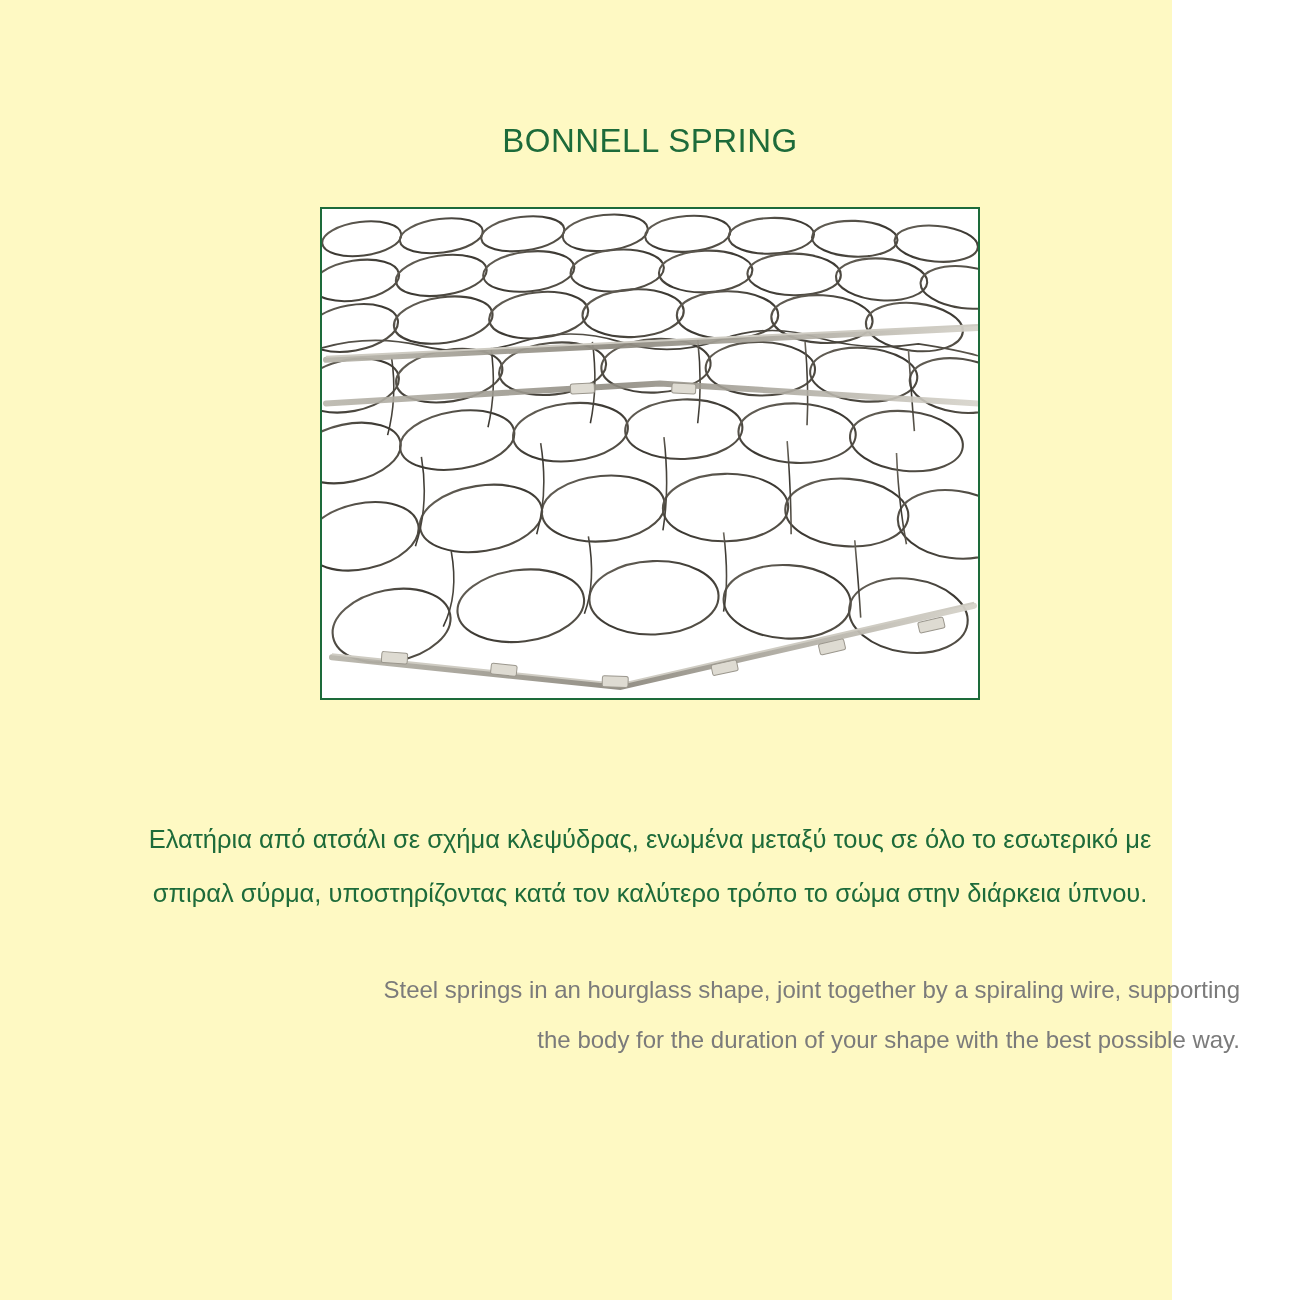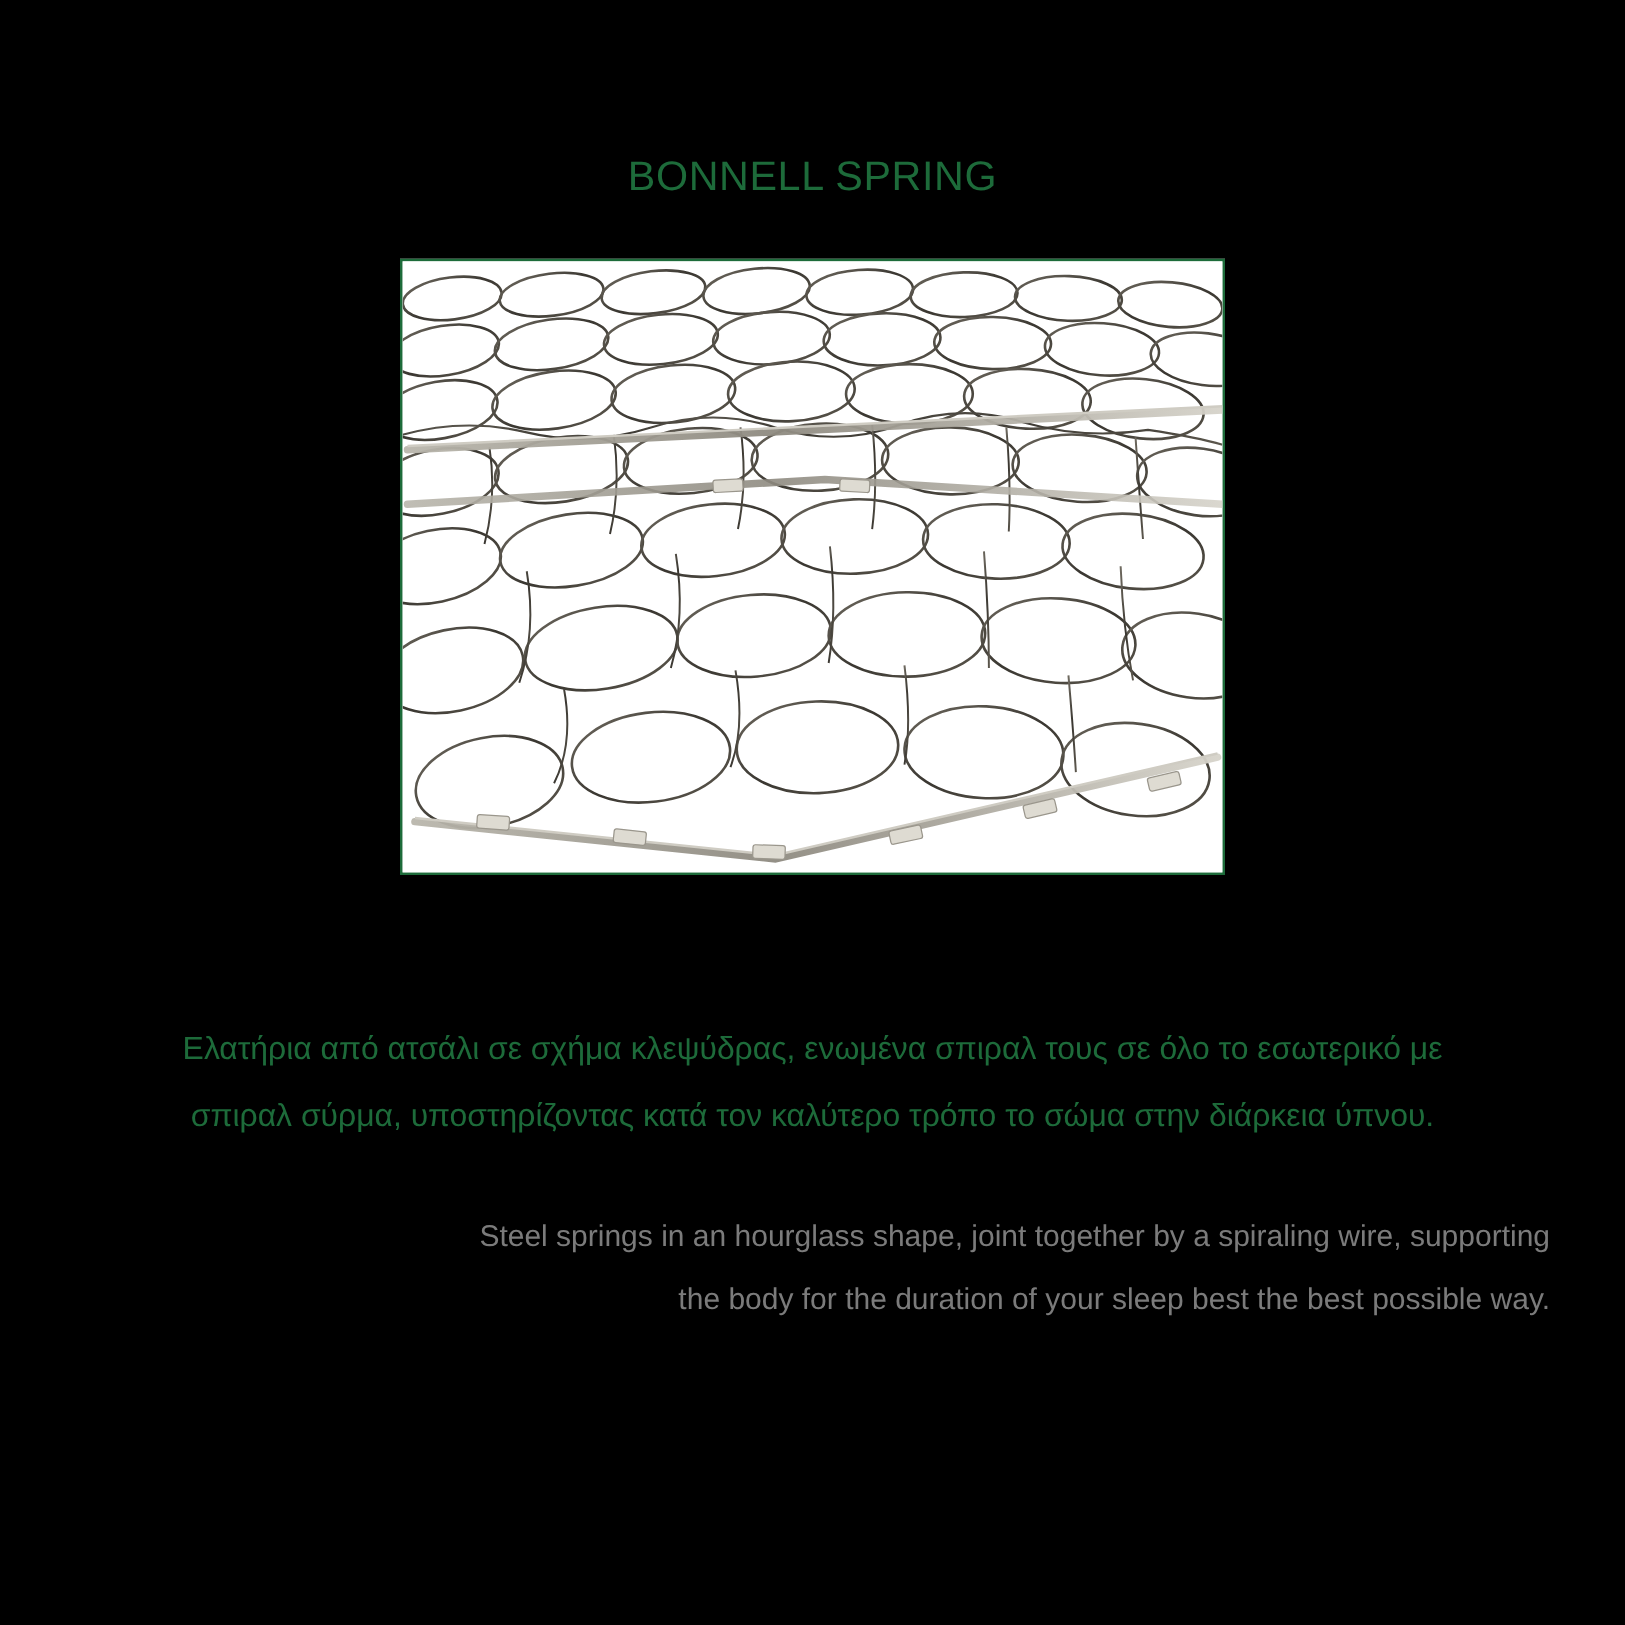--- a/index.html
+++ b/index.html
@@ -8,23 +8,23 @@
     background: #ffffff;
   }
   body {
     width: 1300px;
     height: 1300px;
     font-family: "Liberation Sans", sans-serif;
     overflow: hidden;
   }
   .page {
     position: relative;
-    width: 1300px;
+    width: 1172px;
     height: 1300px;
-    background: #000000;
+    background: #fef9c3;
   }
   .title {
     position: absolute;
     top: 122px;
     left: 0;
     width: 1300px;
     text-align: center;
     color: #1d6b3a;
     font-size: 33px;
     letter-spacing: 0.5px;
@@ -199,24 +199,24 @@
         <rect x="392" y="457" width="26" height="11" rx="2" transform="rotate(-12 405 462)"></rect>
         <rect x="500" y="436" width="26" height="11" rx="2" transform="rotate(-13 513 441)"></rect>
         <rect x="600" y="414" width="26" height="11" rx="2" transform="rotate(-13 613 419)"></rect>
         <rect x="250" y="176" width="24" height="10" rx="2" transform="rotate(-3 262 181)"></rect>
         <rect x="352" y="176" width="24" height="10" rx="2" transform="rotate(3 364 181)"></rect>
       </g>
     </svg>
   </div>
 
   <div class="caption-el">
-    <span>Ελατήρια από ατσάλι σε σχήμα κλεψύδρας, ενωμένα σπιραλ τους σε όλο το εσωτερικό με</span>
+    <span>Ελατήρια από ατσάλι σε σχήμα κλεψύδρας, ενωμένα μεταξύ τους σε όλο το εσωτερικό με</span>
     <br>
     <span>σπιραλ σύρμα, υποστηρίζοντας κατά τον καλύτερο τρόπο το σώμα στην διάρκεια ύπνου.</span>
   </div>
 
   <div class="caption-en">
     <span>Steel springs in an hourglass shape, joint together by a spiraling wire, supporting</span>
     <br>
-    <span>the body for the duration of your sleep best the best possible way.</span>
+    <span>the body for the duration of your shape with the best possible way.</span>
   </div>
 
 </div>
 
 </body></html>

